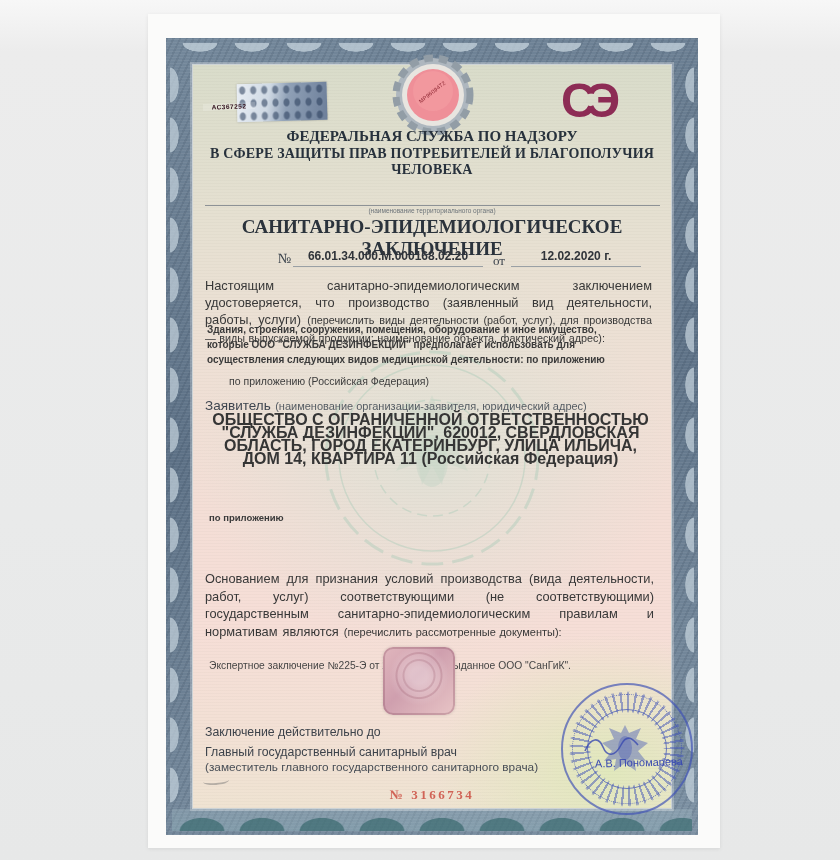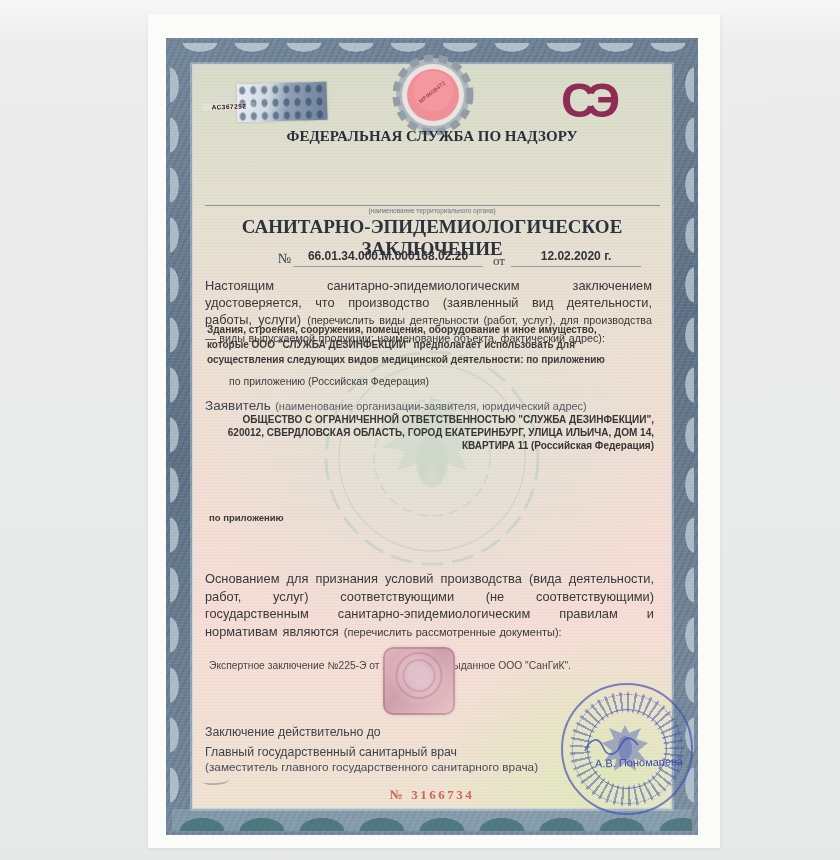--- a/index.html
+++ b/index.html
@@ -87,21 +87,21 @@
     text-align:center;font-weight:bold;font-size:12px;color:#30343a;}
   
   .para{color:#383838;text-align:justify;}
   .p-certify{left:12px;top:212px;width:447px;font-size:12.8px;line-height:17px;word-spacing:1.5px;}
   .p-certify .note{font-size:10.8px;word-spacing:.5px;}
   .p-object{left:14px;top:257px;width:428px;font-size:10px;line-height:15px;font-weight:bold;color:#3a3a3a;text-align:left;}
   .p-attach1{left:16px;top:310px;font-size:10.5px;color:#3c3c3c;padding-left:20px;}
   .applicant-row{left:12px;top:331px;width:450px;}
   .applicant-label{position:static;font-size:13.5px;color:#3f4650;}
   .applicant-caption{position:static;font-size:11px;color:#565d64;}
-  .p-applicant{left:14px;top:348px;width:447px;font-size:10px;line-height:13px;font-weight:bold;color:#353535;text-align:right;}
+  .p-applicant{left:14px;top:348px;width:447px;font-size:16px;line-height:13px;font-weight:bold;color:#353535;text-align:center;}
   .p-complies{left:12px;top:389px;width:451px;font-size:13.2px;line-height:19.5px;
     letter-spacing:.8px;word-spacing:3px;color:#2e2e2e;}
   .p-complies .note{font-size:11px;letter-spacing:.2px;word-spacing:1px;}
   .struck{position:relative;font-weight:bold;white-space:nowrap;}
   .struck::after{content:"";position:absolute;left:-8px;right:-24px;top:7px;height:6px;
     background:#0e0e0e;border-radius:3px;transform:rotate(-1.3deg);}
   .p-attach2{left:16px;top:447px;font-size:9.5px;font-weight:bold;color:#3a3a3a;}
   .p-basis{left:12px;top:505px;width:449px;font-size:12.8px;line-height:17.5px;word-spacing:1.5px;}
   .p-basis .note{font-size:11px;word-spacing:.5px;}
   .p-expert{left:16px;top:563px;font-size:10.3px;color:#454545;margin-top:32px;}
@@ -166,20 +166,21 @@
           <circle cx="41" cy="44" r="31" fill="#e8e5e0"></circle>
           <circle cx="41" cy="44" r="26" fill="#ef8f98"></circle>
           <circle cx="41" cy="40" r="20" fill="#f29aa0" opacity=".8"></circle>
         </svg>
         <div class="rosette-num">МР9609472</div>
       </div>
 
       <div class="se-logo">СЭ</div>
 
       <div class="agency1">ФЕДЕРАЛЬНАЯ СЛУЖБА ПО НАДЗОРУ</div>
+      <div class="agency2">В СФЕРЕ ЗАЩИТЫ ПРАВ ПОТРЕБИТЕЛЕЙ И БЛАГОПОЛУЧИЯ ЧЕЛОВЕКА</div>
       <div class="org-rule"></div>
       <div class="org-caption">(наименование территориального органа)</div>
 
       <div class="title">САНИТАРНО-ЭПИДЕМИОЛОГИЧЕСКОЕ ЗАКЛЮЧЕНИЕ</div>
       <div class="numrow">
         <span class="num-label">№</span>
         <span class="num-line1">66.01.34.000.М.000168.02.20</span>
         <span class="from-label">от</span>
         <span class="num-line2">12.02.2020 г.</span>
       </div>

